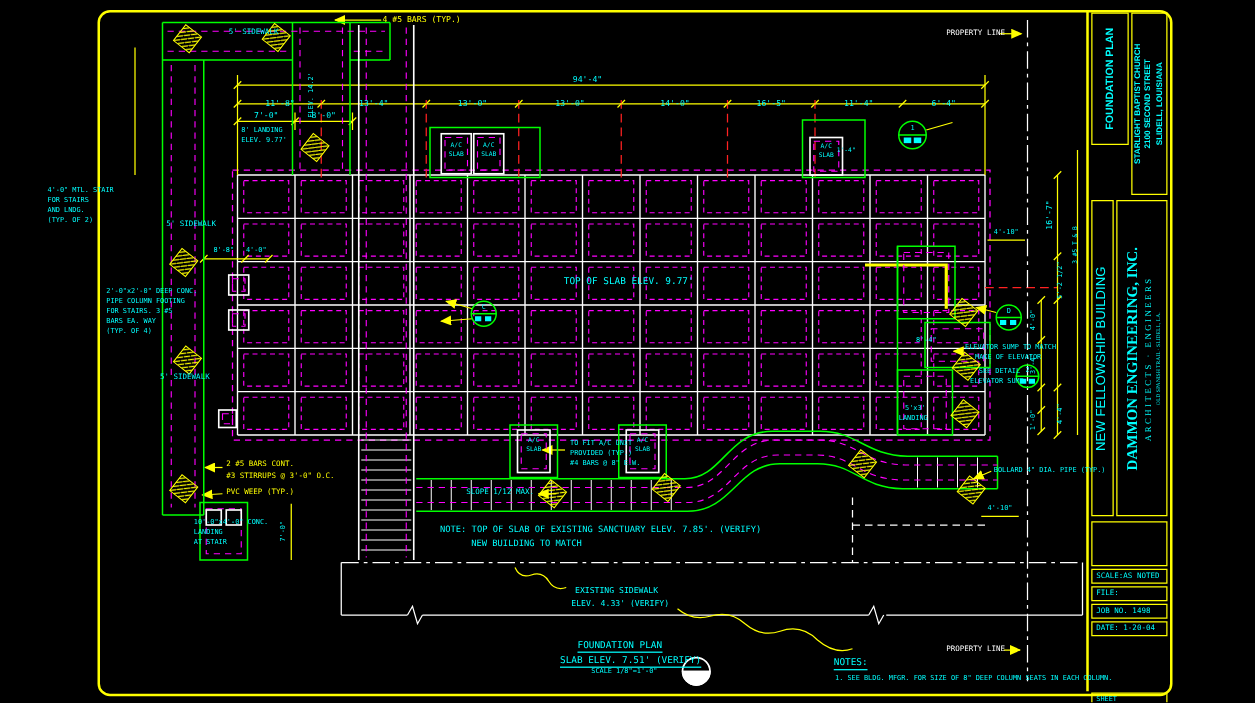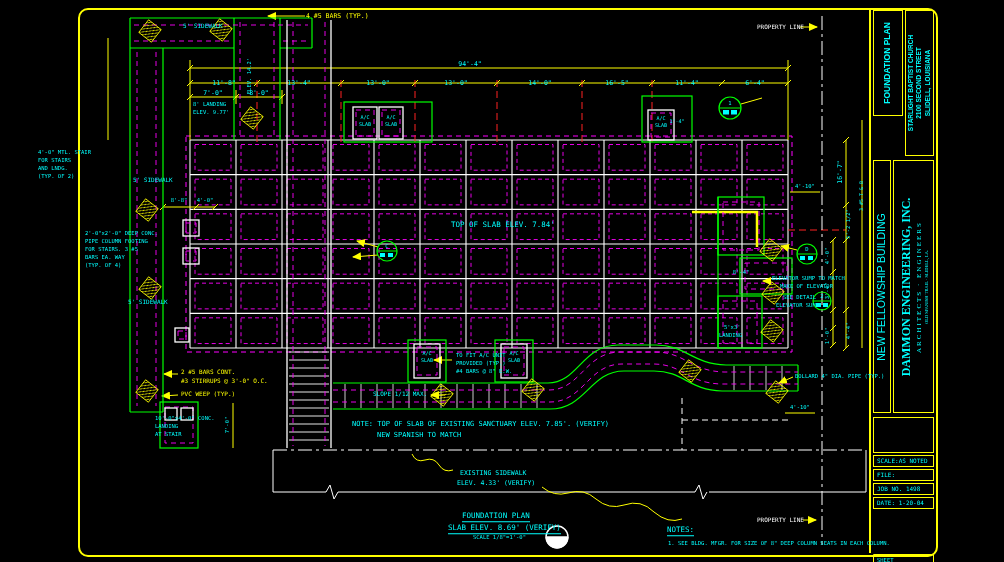--- a/index.html
+++ b/index.html
@@ -473,27 +473,27 @@
     <div class="lab" style="left: 427px; top: 360px; font-size: 5px; color: rgb(0, 255, 255); transform: translate(-50%, -50%);">SLAB</div>
     <div class="lab" style="left: 514px; top: 353px; font-size: 5px; color: rgb(0, 255, 255); transform: translate(-50%, -50%);">A/C</div>
     <div class="lab" style="left: 514px; top: 360px; font-size: 5px; color: rgb(0, 255, 255); transform: translate(-50%, -50%);">SLAB</div>
     <div class="lab" style="left: 772px; top: 279px; font-size: 5.5px; color: rgb(0, 255, 255); transform: translate(0px, -50%);">ELEVATOR SUMP TO MATCH</div>
     <div class="lab" style="left: 780px; top: 287px; font-size: 5.5px; color: rgb(0, 255, 255); transform: translate(0px, -50%);">MAKE OF ELEVATOR</div>
     <div class="lab" style="left: 783px; top: 298px; font-size: 5.5px; color: rgb(0, 255, 255); transform: translate(0px, -50%);">SEE DETAIL</div>
     <div class="lab" style="left: 776px; top: 306px; font-size: 5.5px; color: rgb(0, 255, 255); transform: translate(0px, -50%);">ELEVATOR SUMP</div>
     <div class="lab" style="left: 724px; top: 328px; font-size: 5.5px; color: rgb(0, 255, 255); transform: translate(0px, -50%);">5'x3'</div>
     <div class="lab" style="left: 719px; top: 336px; font-size: 5.5px; color: rgb(0, 255, 255); transform: translate(0px, -50%);">LANDING</div>
     <div class="lab" style="left: 795px; top: 377px; font-size: 5.5px; color: rgb(0, 255, 255); transform: translate(0px, -50%);">BOLLARD 4" DIA. PIPE (TYP.)</div>
-    <div class="lab" style="left: 451px; top: 225px; font-size: 7.5px; color: rgb(0, 255, 255); transform: translate(0px, -50%);">TOP OF SLAB ELEV. 7.84'</div>
+    <div class="lab" style="left: 451px; top: 225px; font-size: 7.5px; color: rgb(0, 255, 255); transform: translate(0px, -50%);">TOP OF SLAB ELEV. 9.77'</div>
     <div class="lab" style="left: 352px; top: 424px; font-size: 7px; color: rgb(0, 255, 255); transform: translate(0px, -50%);">NOTE: TOP OF SLAB OF EXISTING SANCTUARY ELEV. 7.85'. (VERIFY)</div>
-    <div class="lab" style="left: 377px; top: 435px; font-size: 7px; color: rgb(0, 255, 255); transform: translate(0px, -50%);">NEW SPANISH TO MATCH</div>
+    <div class="lab" style="left: 377px; top: 435px; font-size: 7px; color: rgb(0, 255, 255); transform: translate(0px, -50%);">NEW BUILDING TO MATCH</div>
     <div class="lab" style="left: 460px; top: 473px; font-size: 6.5px; color: rgb(0, 255, 255); transform: translate(0px, -50%);">EXISTING SIDEWALK</div>
     <div class="lab" style="left: 457px; top: 483px; font-size: 6.5px; color: rgb(0, 255, 255); transform: translate(0px, -50%);">ELEV. 4.33' (VERIFY)</div>
     <div class="lab u" style="left: 462px; top: 517px; font-size: 7.5px; color: rgb(0, 255, 255); transform: translate(0px, -50%);">FOUNDATION PLAN</div>
-    <div class="lab u" style="left: 448px; top: 529px; font-size: 7.5px; color: rgb(0, 255, 255); transform: translate(0px, -50%);">SLAB ELEV. 8.69' (VERIFY)</div>
+    <div class="lab u" style="left: 448px; top: 529px; font-size: 7.5px; color: rgb(0, 255, 255); transform: translate(0px, -50%);">SLAB ELEV. 7.51' (VERIFY)</div>
     <div class="lab" style="left: 473px; top: 538px; font-size: 5.5px; color: rgb(0, 255, 255); transform: translate(0px, -50%);">SCALE 1/8"=1'-0"</div>
     <div class="lab u" style="left: 667px; top: 531px; font-size: 7.5px; color: rgb(0, 255, 255); transform: translate(0px, -50%);">NOTES:</div>
     <div class="lab" style="left: 668px; top: 544px; font-size: 5.5px; color: rgb(0, 255, 255); transform: translate(0px, -50%);">1. SEE BLDG. MFGR. FOR SIZE OF 8" DEEP COLUMN SEATS IN EACH COLUMN.</div>
     <div class="lab" style="left: 730px; top: 104px; font-size: 5.5px; color: rgb(0, 255, 255); transform: translate(-50%, -50%);">1</div>
     <div class="lab" style="left: 387px; top: 247px; font-size: 5.5px; color: rgb(0, 255, 255); transform: translate(-50%, -50%);">C</div>
     <div class="lab" style="left: 807px; top: 250px; font-size: 5.5px; color: rgb(0, 255, 255); transform: translate(-50%, -50%);">D</div>
     <div class="lab" style="left: 822px; top: 297px; font-size: 5.5px; color: rgb(0, 255, 255); transform: translate(-50%, -50%);">2</div>
   </div>
 
 </body></html>

